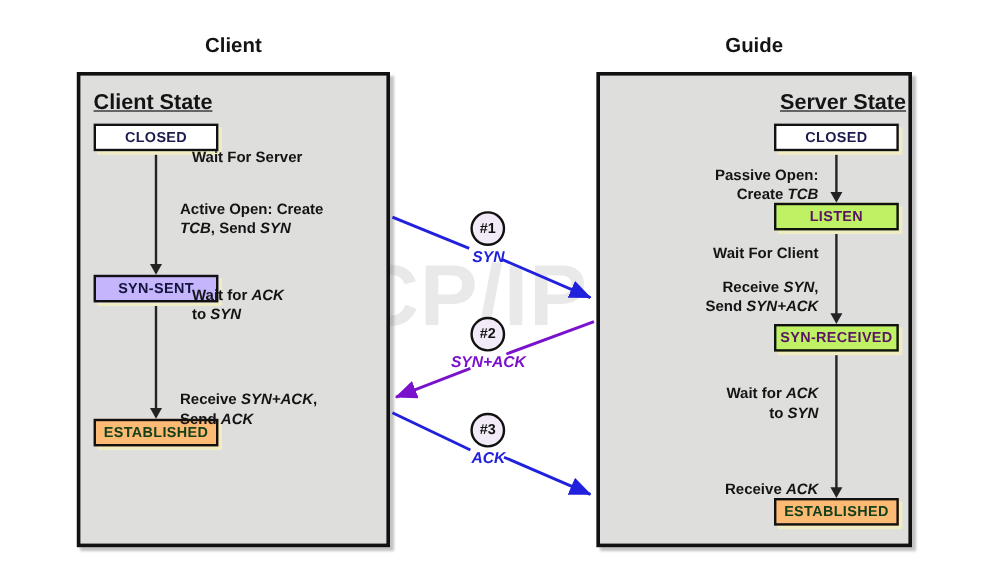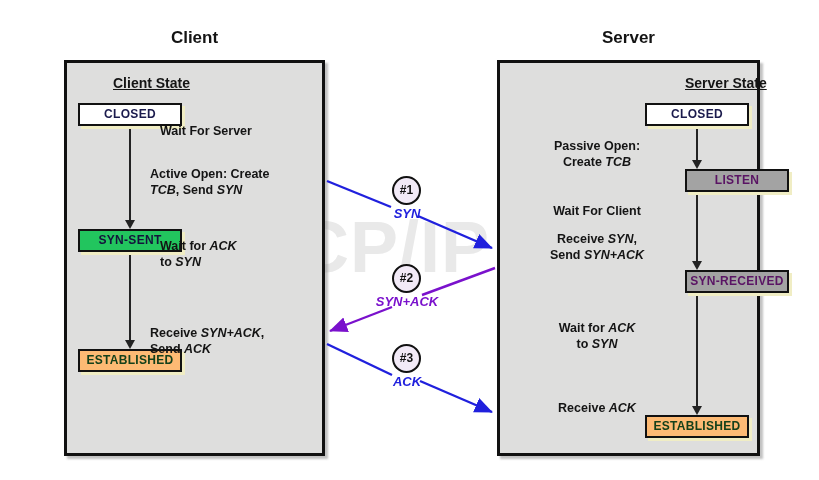--- a/index.html
+++ b/index.html
@@ -53,46 +53,45 @@
     box-sizing: border-box;
     box-shadow: 3px 3px 2px rgba(120,120,120,0.45);
     z-index: 2;
   }
   #panel-client { left: 64px; top: 60px; width: 261px; height: 396px; }
   #panel-server { left: 497px; top: 60px; width: 263px; height: 396px; }
 
   
   .state-heading {
     position: absolute;
-    font-size: 14px;
+    font-size: 18px;
     font-weight: bold;
     color: #141414;
     text-decoration: underline;
     white-space: nowrap;
     z-index: 6;
-    margin-left: 35px;
   }
 
   
   .state-box {
     position: absolute;
     box-sizing: border-box;
     border: 2.5px solid #111111;
     text-align: center;
     font-size: 12px;
     font-weight: bold;
     letter-spacing: 0.3px;
     line-height: 19px;
     height: 23px;
     z-index: 6;
     box-shadow: 3px 3px 0 #f0edc4;
   }
   .sb-white   { background: #ffffff; color: #1b1b4d; }
-  .sb-blue    { background: #22c55e; color: #14143c; }
-  .sb-purple  { background: #a3a3a3; color: #5a1464; margin-left: 40px; }
+  .sb-blue    { background: #c4b5fd; color: #14143c; }
+  .sb-purple  { background: #bef264; color: #5a1464; }
   .sb-green   { background: #fdba74; color: #14401a; }
 
   
   .varrow {
     position: absolute;
     width: 2px;
     background: #232323;
     z-index: 5;
   }
   .varrow::after {
@@ -110,21 +109,21 @@
   .note {
     position: absolute;
     font-size: 12.5px;
     font-weight: bold;
     color: #141414;
     line-height: 16px;
     z-index: 6;
     white-space: pre-line;
   }
   .note.right { }
-  .note.left  { text-align: center; }
+  .note.left  { text-align: right; }
   .note i { font-style: italic; }
 
   
   #msg-layer {
     position: absolute;
     left: 0; top: 0;
     width: 819px; height: 480px;
     z-index: 4;
     pointer-events: none;
   }
@@ -158,21 +157,21 @@
   .lbl-purple { color: #7a11cc; }
 </style>
 </head>
 <body>
 
 <div id="canvas">
 
   <div class="watermark">The TCP/IP Guide</div>
 
   <div class="col-title" id="title-client">Client</div>
-  <div class="col-title" id="title-server">Server</div>
+  <div class="col-title" id="title-server">Guide</div>
 
   <div class="panel" id="panel-client"></div>
 
   <div class="state-heading" style="left:78px; top:75px;">Client State</div>
 
   <div class="state-box sb-white" style="left:78px; top:103px; width:104px;">CLOSED</div>
   <div class="state-box sb-blue" style="left:78px; top:229px; width:104px;">SYN-SENT</div>
   <div class="state-box sb-green" style="left:78px; top:349px; width:104px;">ESTABLISHED</div>
 
   <div class="varrow" style="left:129px; top:128px; height:93px;"></div>

